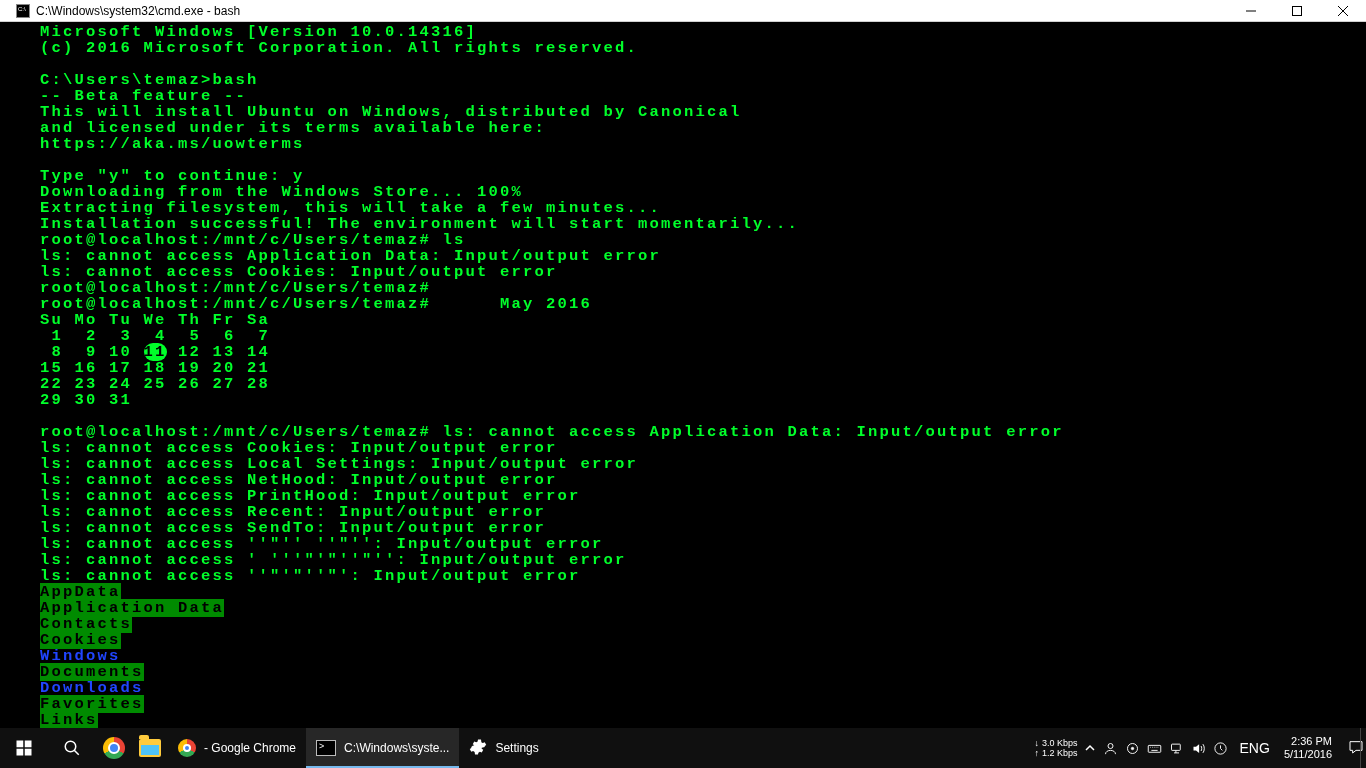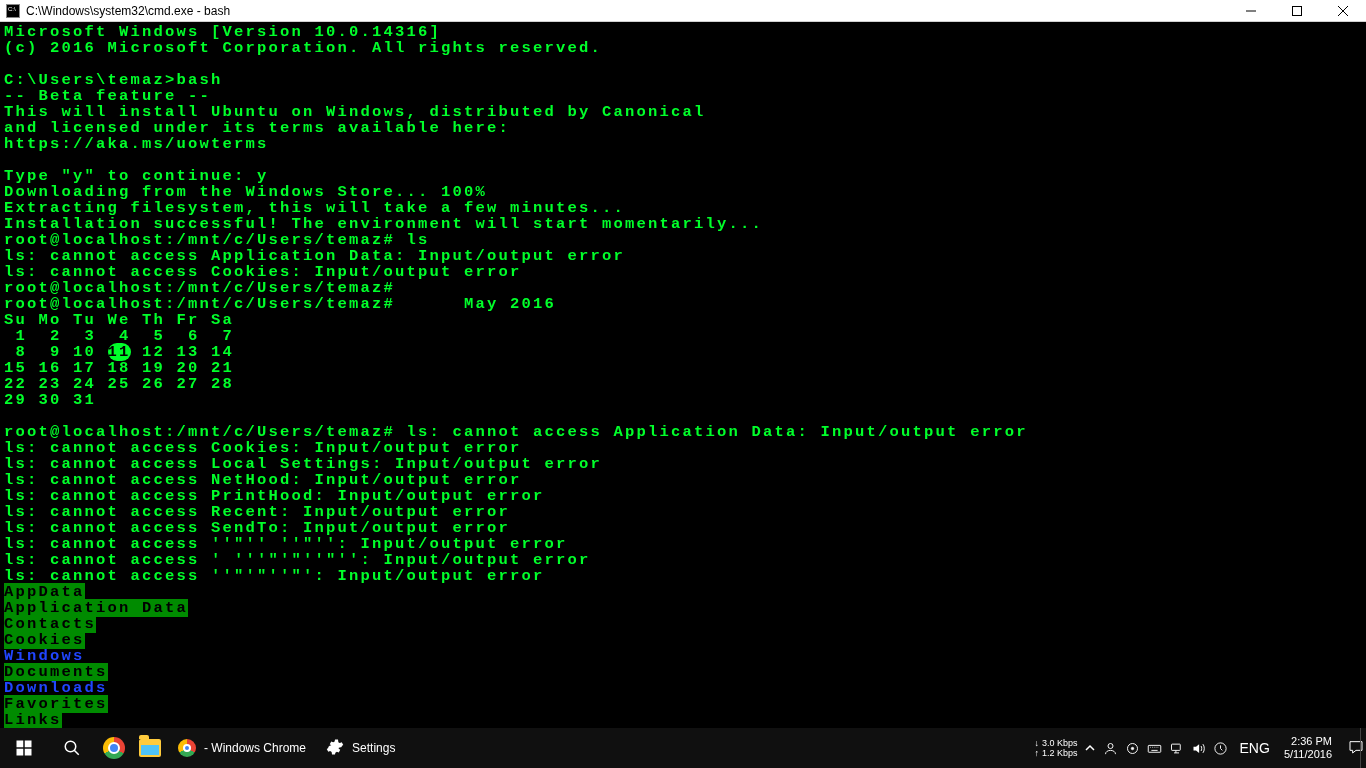--- a/index.html
+++ b/index.html
@@ -1,34 +1,34 @@
 <!DOCTYPE html>
 <html><head>
 <meta charset="utf-8">
 <style>
   * { margin: 0; padding: 0; box-sizing: border-box; }
   html, body { width: 1366px; height: 768px; overflow: hidden; font-family: "Segoe UI", Tahoma, sans-serif; background: #000; }
   
   .title-bar {
     height: 22px; background: #fff; display: flex; align-items: center;
-    font-size: 12px; color: #000; padding-left: 6px;
+    font-size: 12px; color: #000; padding-left: 16px;
     border-bottom: 1px solid #d0d0d0;
     text-align: center;
   }
   .title-bar .icon { width: 14px; height: 14px; background:#000; border:1px solid #888; margin-right:6px; position:relative; }
   .title-bar .icon::after{content:"C:\\"; color:#fff; font-size:6px; position:absolute; left:1px; top:1px;}
   .title-text { flex: 0 0 auto; }
   .title-spacer { flex: 1; }
   .win-btn { width: 46px; height: 22px; display:flex; align-items:center; justify-content:center; font-size:12px; color:#000;}
   
   .terminal {
     background: #000; height: 706px; padding: 2px 4px 0 4px;
     font-family: "Consolas","Courier New",monospace;
     font-size: 15.5px; line-height: 16px; letter-spacing: 2.2px;
-    font-weight: bold; color: #00ff2a; white-space: pre; overflow: hidden;
+    font-weight: bold; color: #00ff2a; white-space: pre; overflow: hidden; margin-left: 36px;
   }
   .hl   { background:#00ff2a; color:#000;border-radius:9px; }
   .blue { color:#2045ff; }
   .bluehl{ color:#000000; background:#008b00; }
   
   .taskbar {
     height: 40px; background:#101010; display:flex; align-items:center;
     color:#fff; font-size:12px;
   }
   .tb-btn { height:40px; display:flex; align-items:center; justify-content:center; padding:0 6px;}
@@ -152,21 +152,25 @@
       </div>
   </div>
   <div class="tb-btn">
     <div class="tb-app-ico">
         <div class="explorer-ico"></div>
       </div>
   </div>
 
   <div class="task-item">
     <div class="chrome-ico" style="width:18px;height:18px"></div>
-    <span> - Windows Chrome</span>
+    <span> - Google Chrome</span>
+  </div>
+  <div class="task-item active">
+    <div class="cmd-ico"></div>
+    <span>C:\Windows\syste...</span>
   </div>
   <div class="task-item">
     <span class="gear-ico">
       <svg viewBox="0 0 24 24">
           <path d="M12 8a4 4 0 100 8 4 4 0 000-8zm9 4a7 7 0 00-.1-1.2l2.1-1.6-2-3.5-2.5 1a7 7 0 00-2-1.2L16 2h-4l-.5 2.5a7 7 0 00-2 1.2l-2.5-1-2 3.5 2.1 1.6A7 7 0 003 12c0 .4 0 .8.1 1.2L1 14.8l2 3.5 2.5-1a7 7 0 002 1.2L8 22h4l.5-2.5a7 7 0 002-1.2l2.5 1 2-3.5-2.1-1.6c.1-.4.1-.8.1-1.2z"></path>
         </svg>
     </span>
     <span>Settings</span>
   </div>
 

